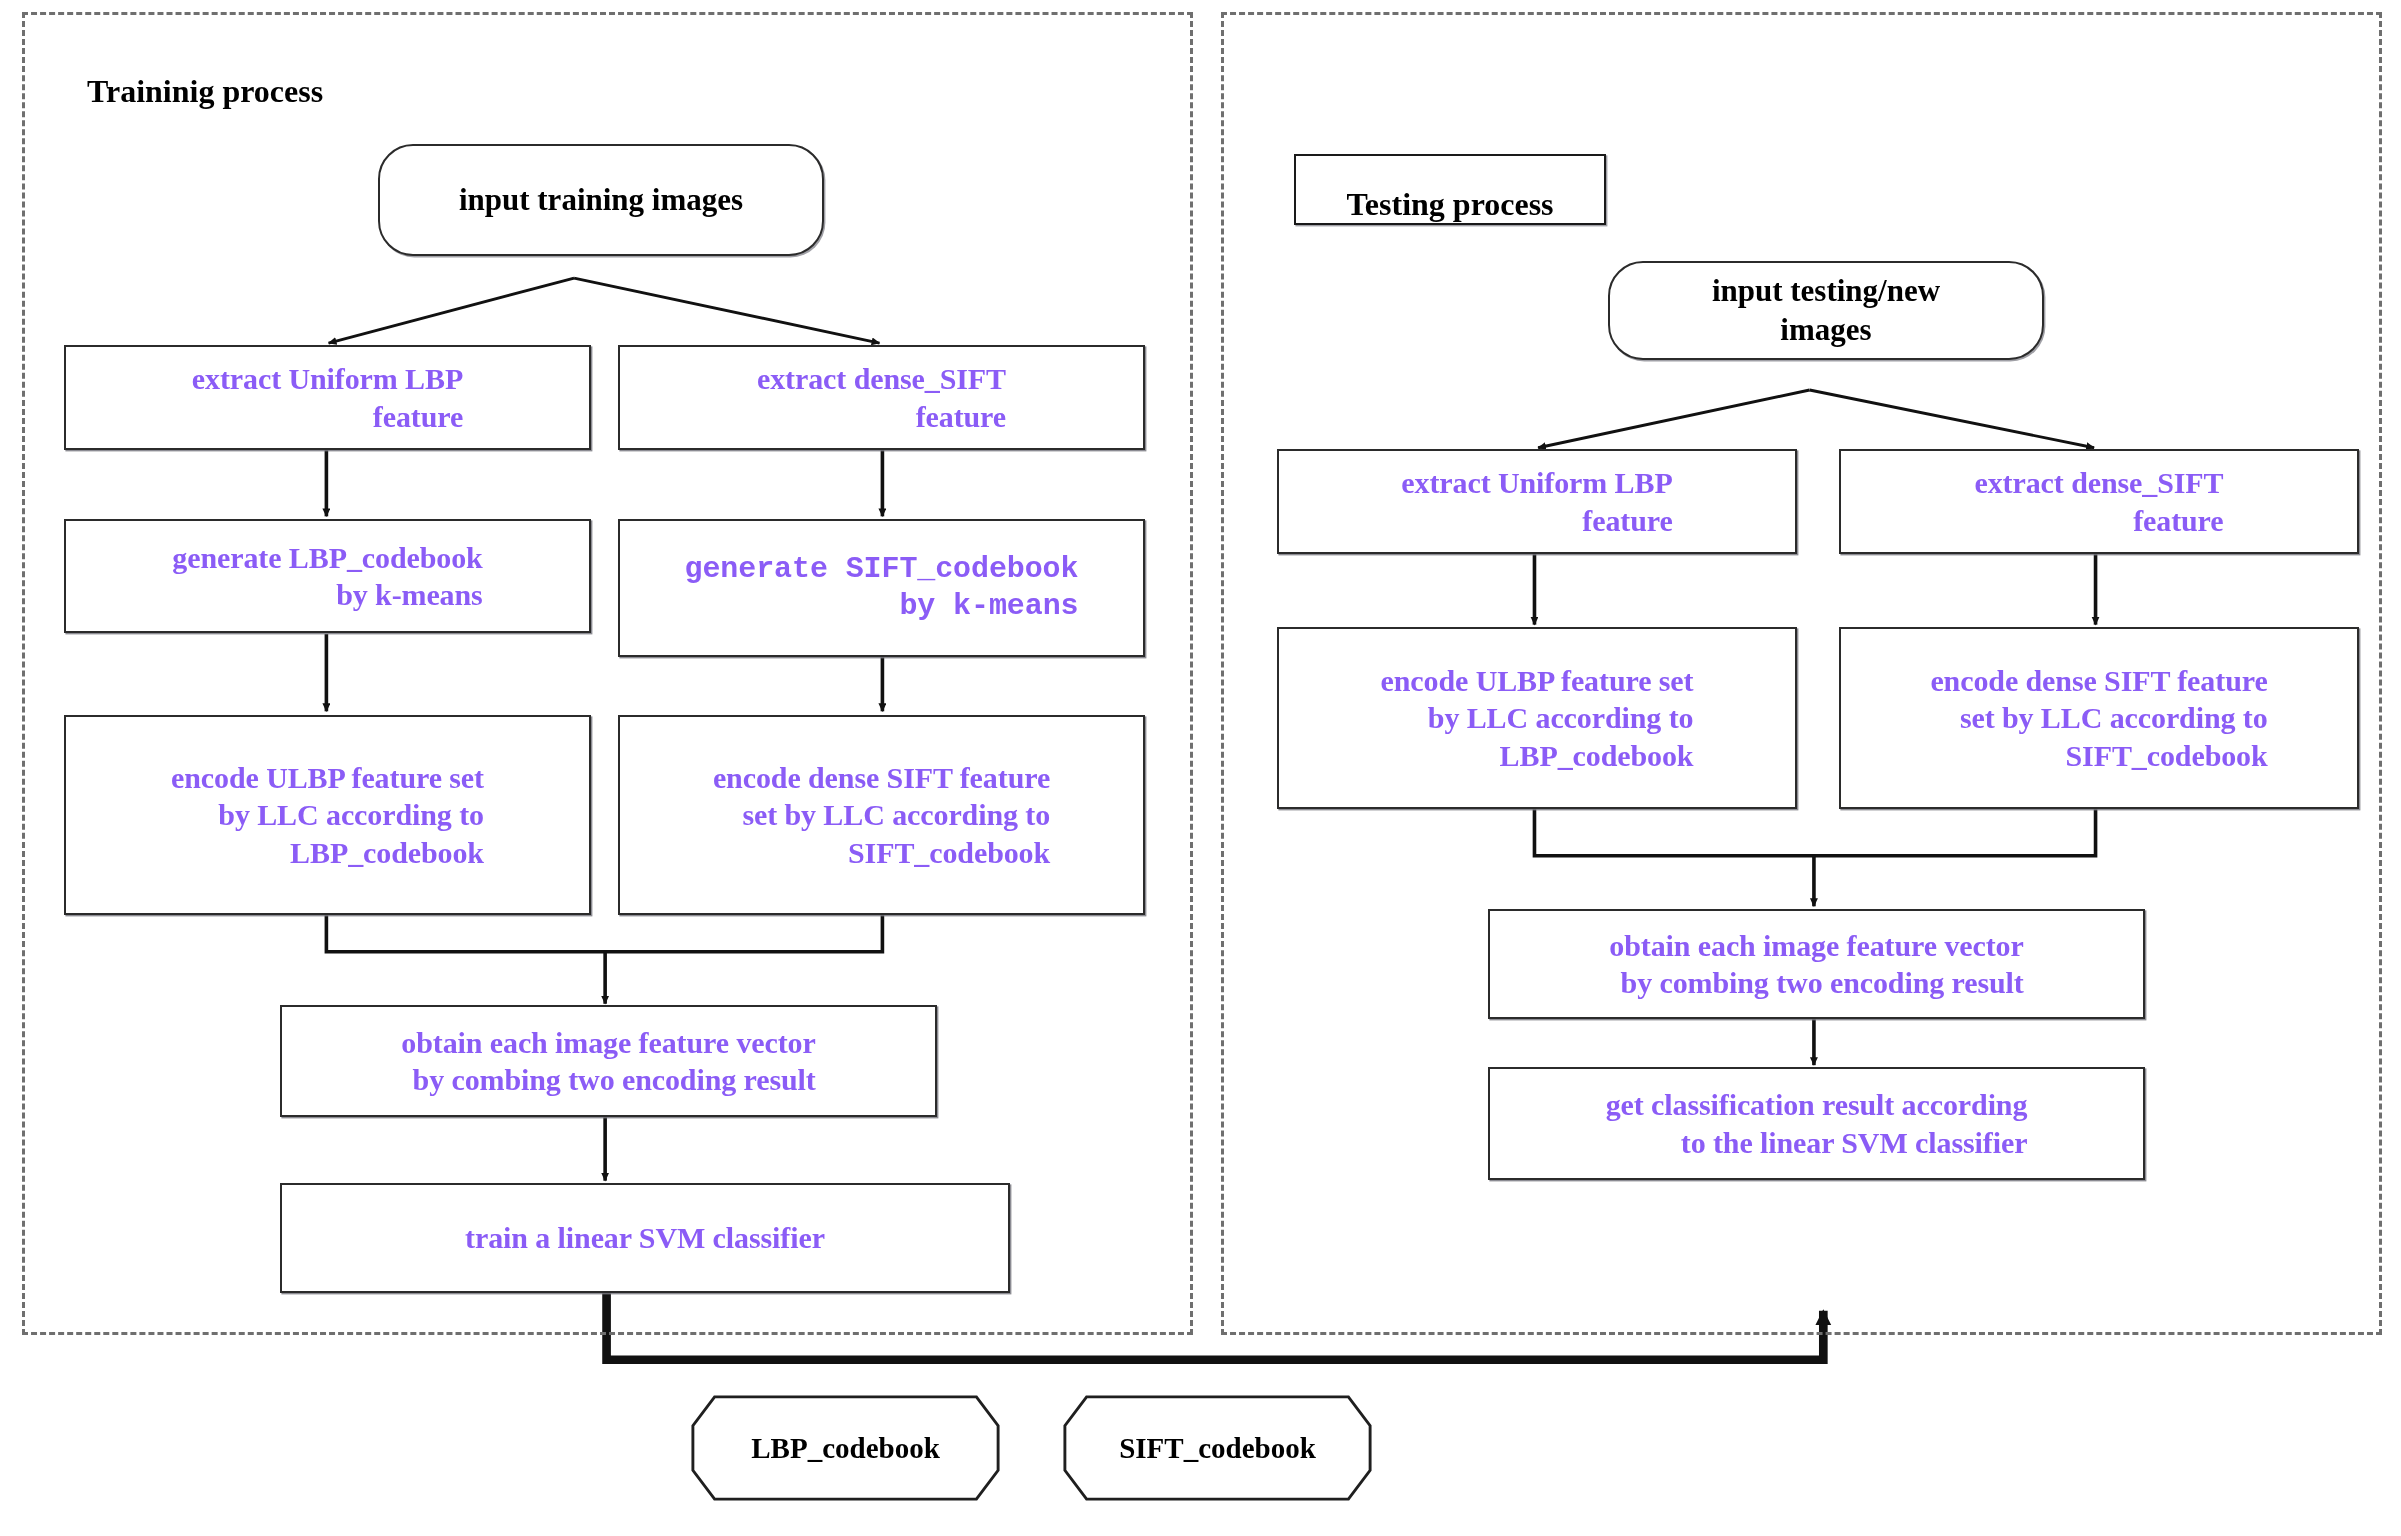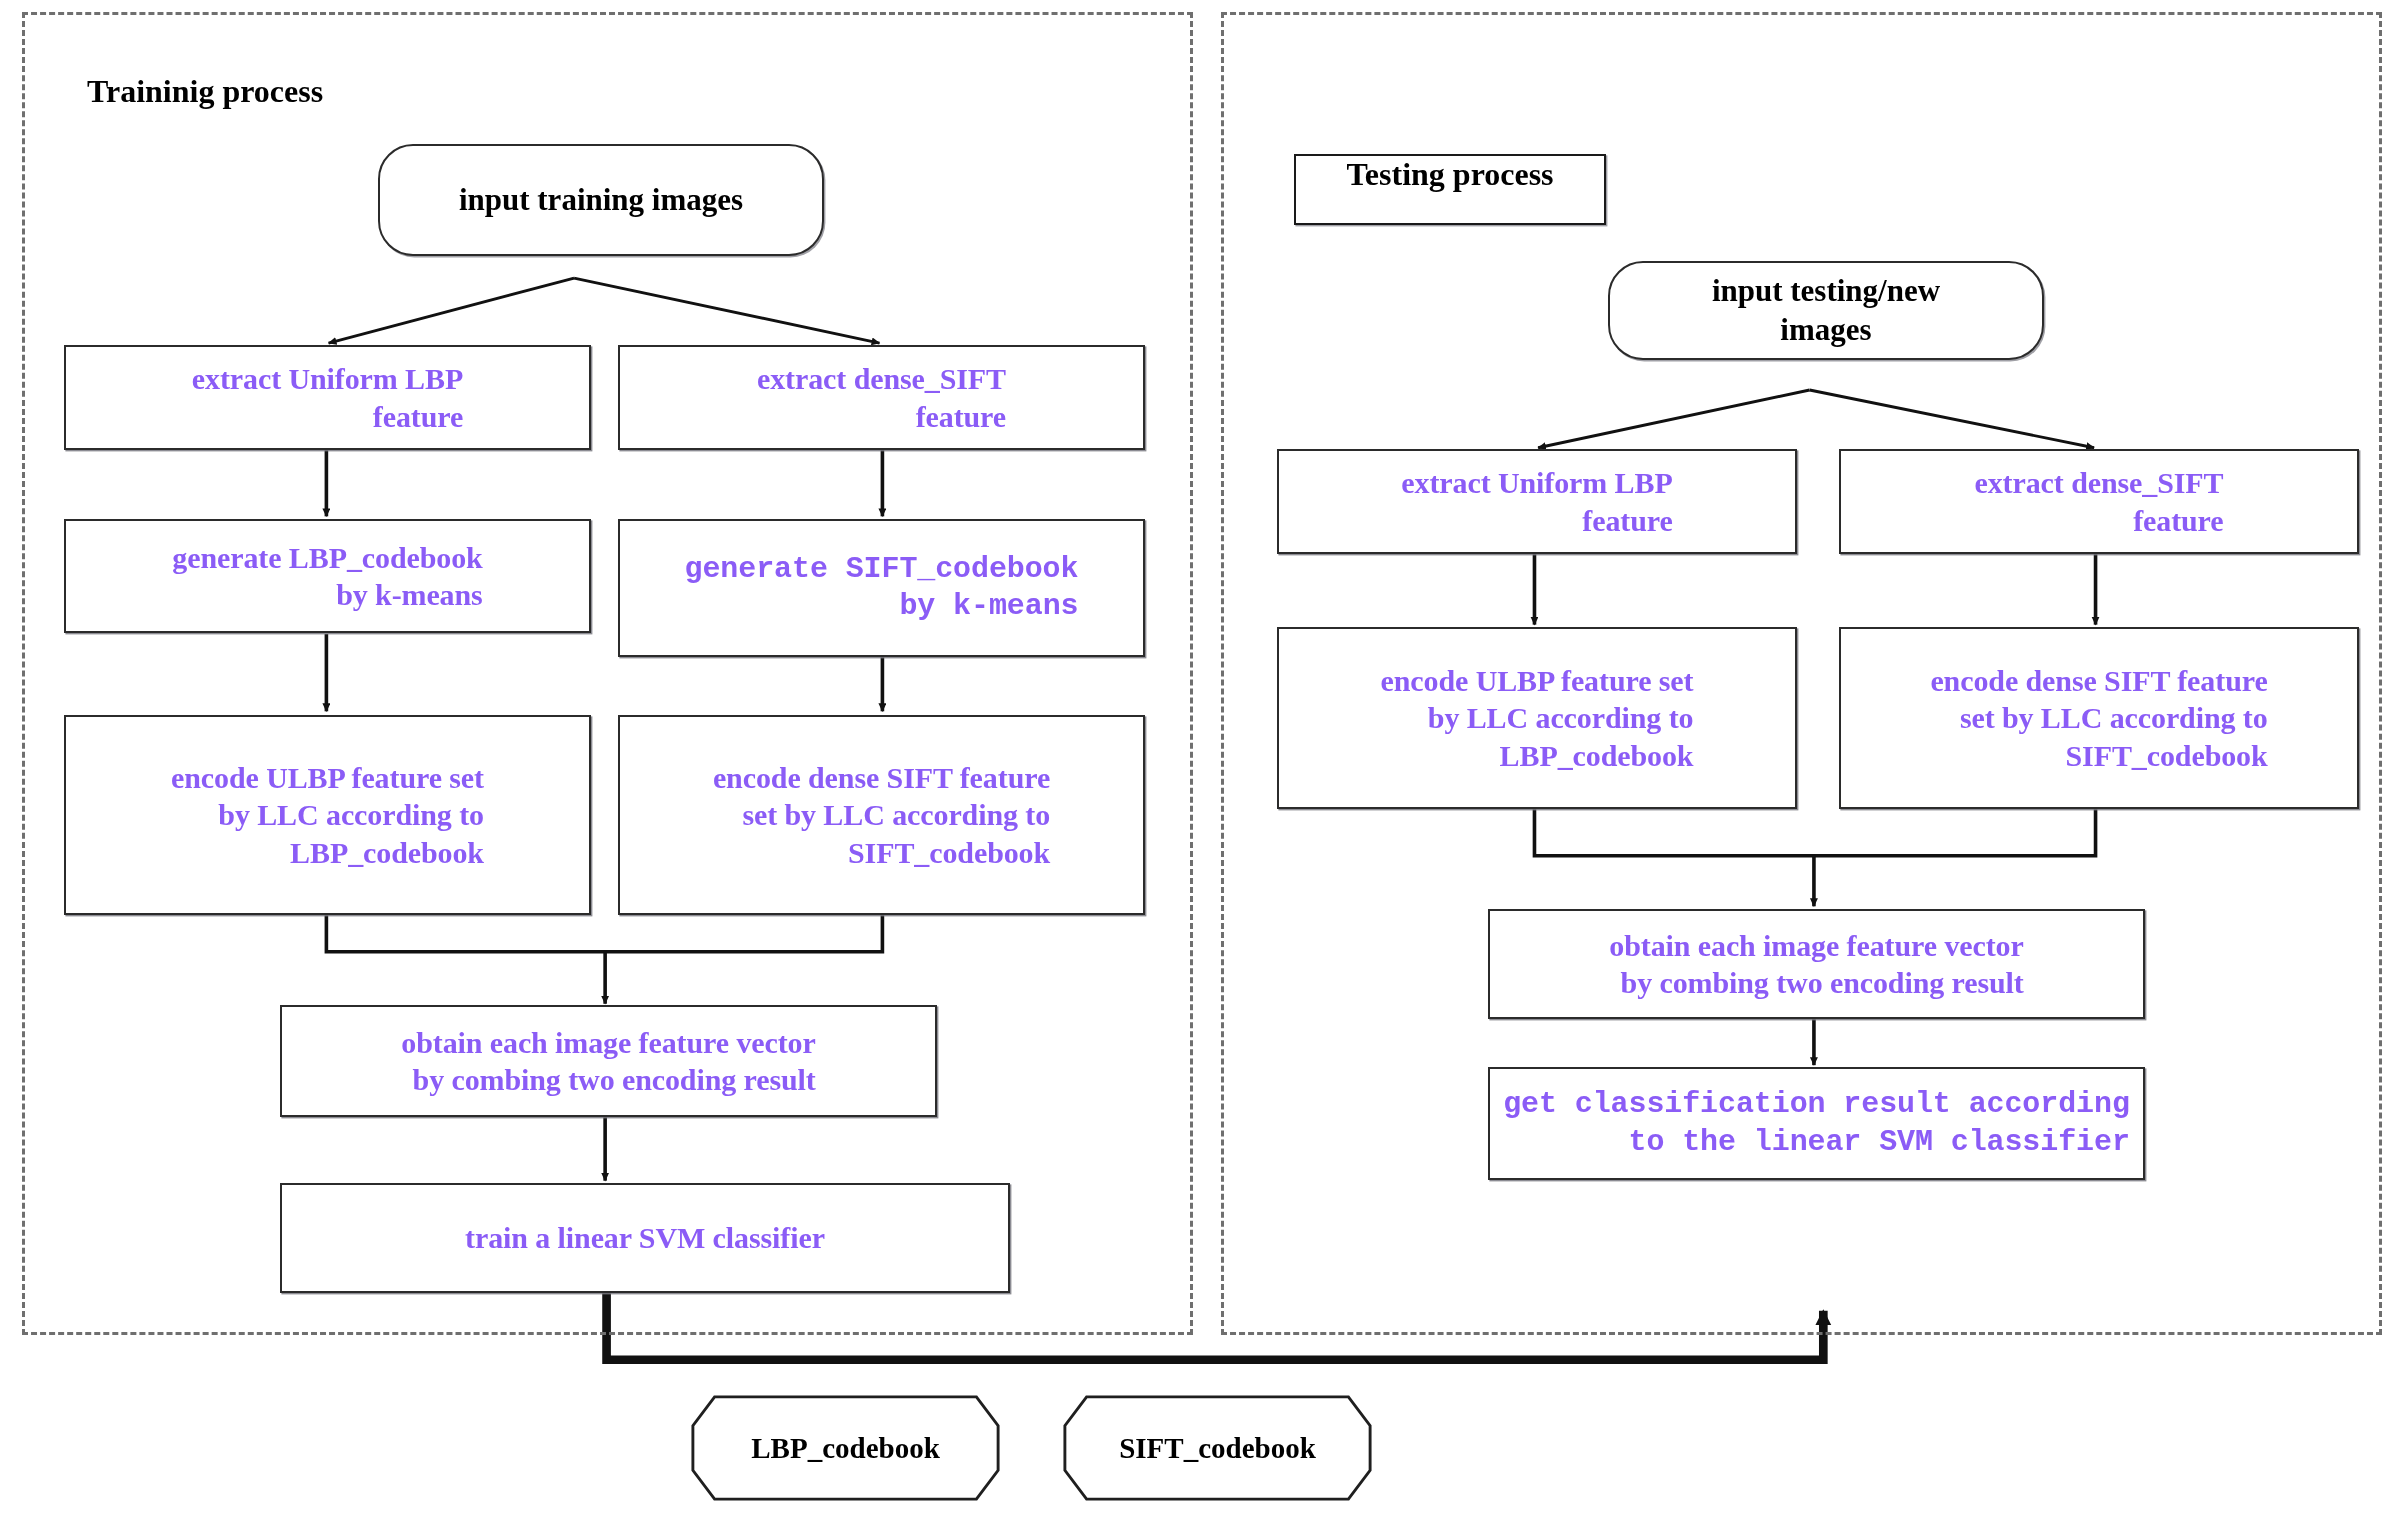--- a/index.html
+++ b/index.html
@@ -45,21 +45,21 @@
     display:flex;align-items:center;justify-content:center;
     text-align:center;font-weight:bold;color:#000;line-height:1.24;
     box-shadow:1.4px 1.4px 0 0 rgba(120,120,128,0.7);
   }
   .term .txt{padding:0 10px;white-space:pre-line;}
 
   
   .labelbox{
     position:absolute;box-sizing:border-box;background:#fff;
     border:2.2px solid #1a1a1a;
-    display:flex;align-items:flex-start;justify-content:center;
+    display:flex;align-items:flex-end;justify-content:center;
     font-weight:bold;color:#000;
     box-shadow:1.4px 1.4px 0 0 rgba(120,120,128,0.7);
   }
   
   .caption{
     position:absolute;font-weight:bold;color:#000;white-space:nowrap;
   }
 
   
   .octa{
@@ -203,21 +203,21 @@
     <span class="txt">encode dense SIFT feature
 set by LLC according to
 SIFT_codebook</span>
   </div>
 
   <div class="node fs-node" style="left:1488px;top:909px;width:657px;height:110px;">
     <span class="txt">obtain each image feature vector
 by combing two encoding result</span>
   </div>
 
-  <div class="node fs-node" style="left:1488px;top:1067px;width:657px;height:113px;font-family:Liberation Mono, monospace;">
+  <div class="node fs-node" style="left:1488px;top:1067px;width:657px;height:113px;">
     <span class="txt">get classification result according
 to the linear SVM classifier</span>
   </div>
 
   <div class="octa fs-octa" style="left:690px;top:1394px;width:311px;height:108px;">
     <svg class="oshape" viewBox="0 0 430 150" preserveAspectRatio="none">
       <polygon points="34,4 396,4 426,44 426,106 396,146 34,146 4,106 4,44" fill="#ffffff" stroke="#1f1f1f" stroke-width="4"></polygon>
     </svg>
     <span class="txt">LBP_codebook</span>
   </div>

